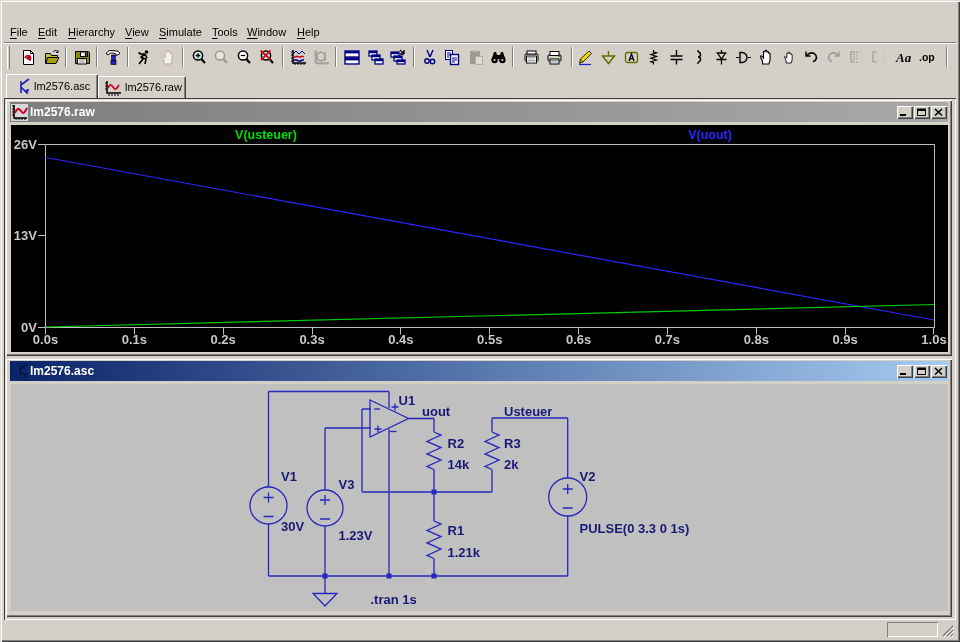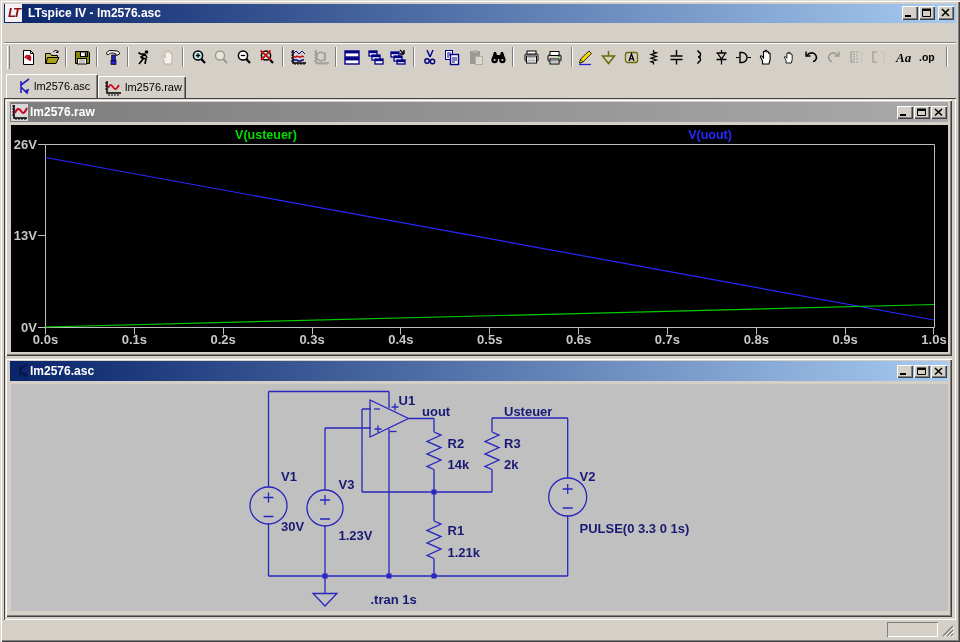--- a/index.html
+++ b/index.html
@@ -44,39 +44,29 @@
 #asc .ctitle{background:linear-gradient(to right,#0a246a,#a6caf0)}
 #wplot{position:absolute;left:6px;top:26px;width:937px;height:227px;background:#000;overflow:hidden}
 #sch{position:absolute;left:6px;top:26px;width:937px;height:227px;background:#c0c0c0;overflow:hidden}
 #statusbar{position:absolute;left:4px;top:622px;width:952px;height:16px;background:#d4d0c8;}
 #statusbar .panel{position:absolute;left:883px;top:0px;width:51px;height:15px;
  box-shadow:inset 1px 1px 0 #808080,inset -1px -1px 0 #fff}
 svg{display:block}
 </style></head>
 <body>
 <div id="win">
- <div id="titlebar">
-  <div class="logo">LT</div>
-  <div class="txt">LTspice IV - lm2576.asc</div>
-  <div class="wbtn" style="right:38px;top:2px">
-        <svg width="16" height="14">
-          <rect x="3" y="9" width="6" height="2" fill="#000"></rect>
-        </svg>
-      </div>
-  <div class="wbtn" style="right:21px;top:2px">
-        <svg width="16" height="14">
-          <path d="M3.5 4.5h8v6h-8z" fill="none" stroke="#000"></path>
-          <path d="M3 3.5h9" stroke="#000" stroke-width="2" fill="none"></path>
-        </svg>
-      </div>
-  <div class="wbtn" style="right:2px;top:2px">
-        <svg width="16" height="14">
-          <path d="M4 3 L11 10 M11 3 L4 10" stroke="#000" stroke-width="1.6"></path>
-        </svg>
-      </div>
+ <div id="menubar">
+  <span style="left:6px"><u>F</u>ile</span>
+  <span style="left:34px"><u>E</u>dit</span>
+  <span style="left:64px"><u>H</u>ierarchy</span>
+  <span style="left:121px"><u>V</u>iew</span>
+  <span style="left:155px"><u>S</u>imulate</span>
+  <span style="left:208px"><u>T</u>ools</span>
+  <span style="left:243px"><u>W</u>indow</span>
+  <span style="left:293px"><u>H</u>elp</span>
  </div>
  <div id="tbsep-row"></div>
  <div id="toolbar">
       <div class="grip"></div>
       <svg class="ico" style="left:16px" width="17" height="17" viewBox="0 0 17 17">
         <path d="M3.5 1.5h7l3 3v11h-10z" fill="#fff" stroke="#000"></path>
         <path d="M10.5 1.5v3h3" fill="none" stroke="#000"></path>
         <path d="M5 9c1-3 3-3 4-1l-2 1 3 2c1-2 0-4-1-5" stroke="#c00018" stroke-width="1.7" fill="none"></path>
       </svg>
       <svg class="ico" style="left:40px" width="17" height="17" viewBox="0 0 17 17">

